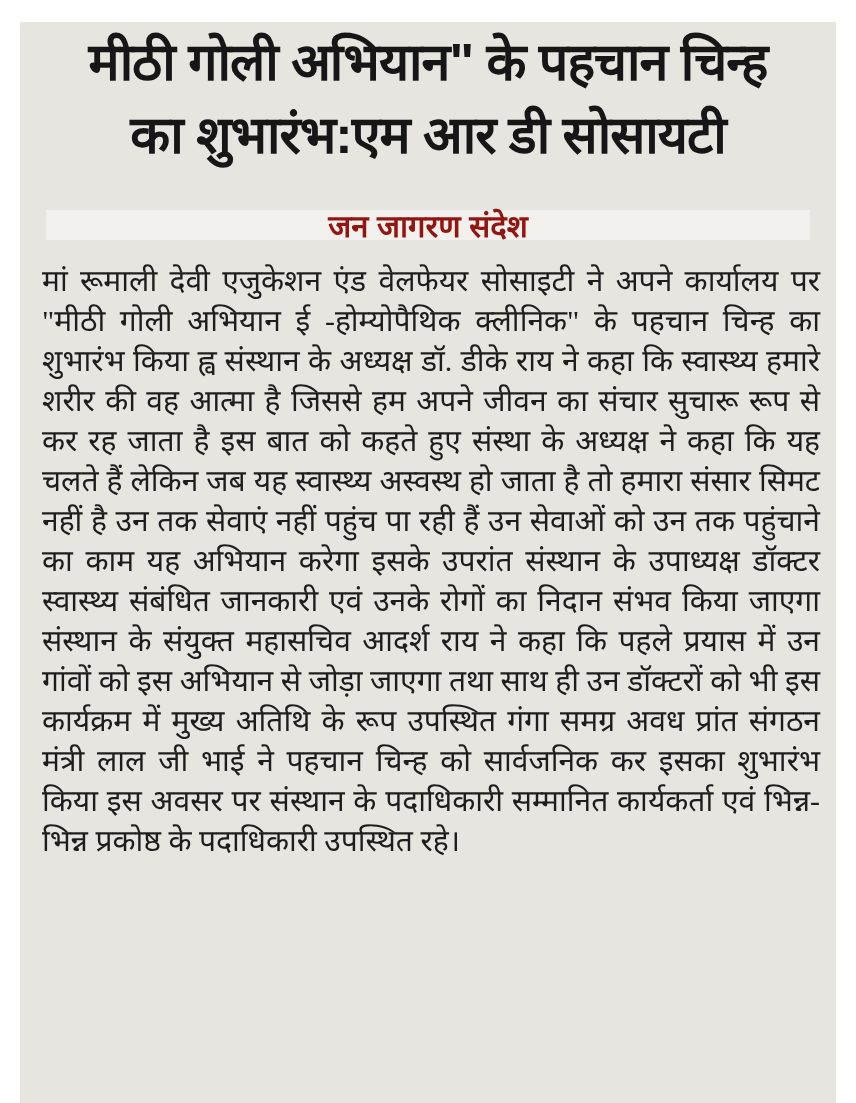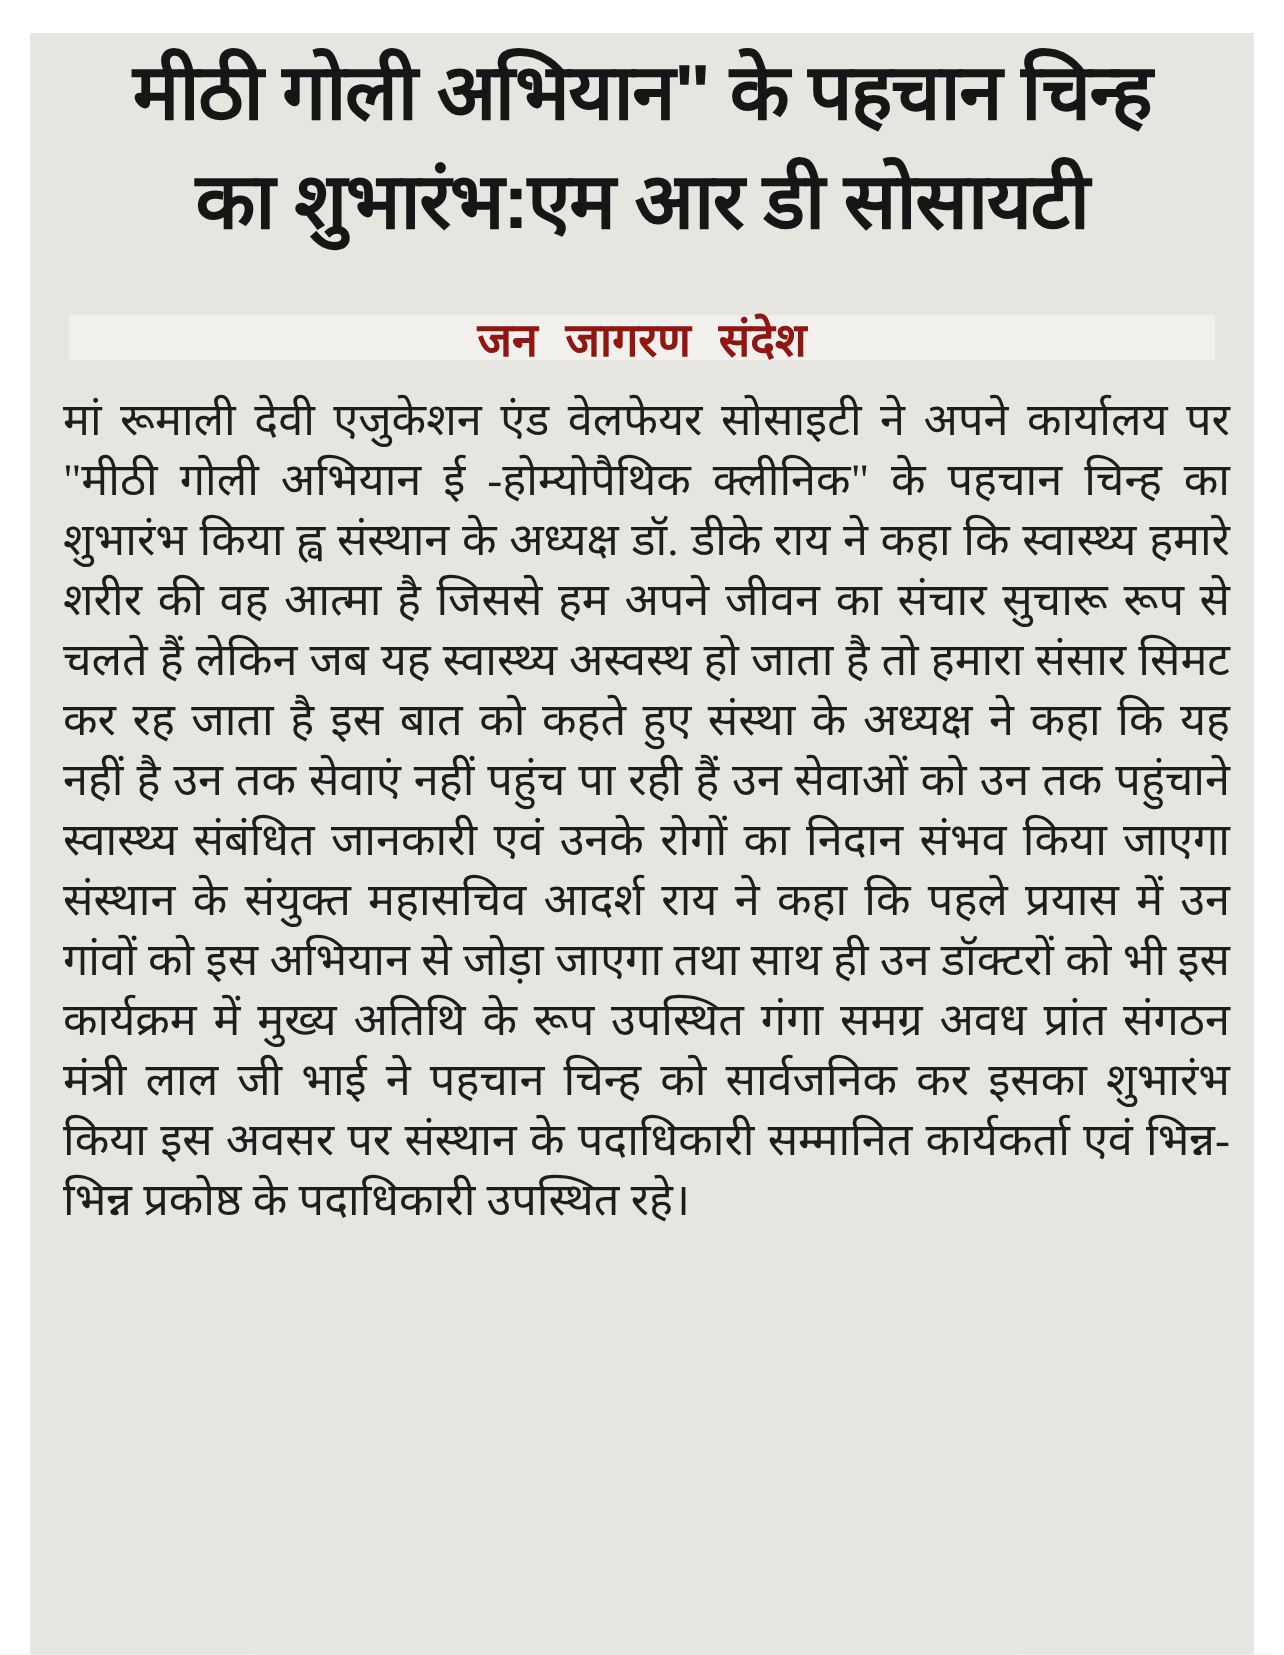--- a/index.html
+++ b/index.html
@@ -30,21 +30,20 @@
     font-weight:700;
     letter-spacing:-1px;
   }
   .headline-line{display:block;white-space:nowrap;}
   .subtitle-strip{
     margin:38px 26px 0 26px;
     height:30px;
     background:var(--subtitle-strip-background);
     display:flex;align-items:center;justify-content:center;
     overflow:visible;
-    font-family:Liberation Mono, monospace;
   }
   .subtitle{
     color:var(--subtitle-text);
     font-size:31px;
     font-weight:700;
     white-space:nowrap;
   }
   .body-text{
     margin:21px 16px 0 22px;
     color:var(--body-text);
@@ -73,23 +72,24 @@
 
   <div class="subtitle-strip">
     <span class="subtitle">जन जागरण संदेश</span>
   </div>
 
   <div class="body-text">
       <div class="body-line">मां रूमाली देवी एजुकेशन एंड वेलफेयर सोसाइटी ने अपने कार्यालय पर</div>
       <div class="body-line">"मीठी गोली अभियान ई -होम्योपैथिक क्लीनिक" के पहचान चिन्ह का</div>
       <div class="body-line">शुभारंभ किया ह्व  संस्थान के अध्यक्ष डॉ. डीके राय ने कहा कि स्वास्थ्य हमारे</div>
       <div class="body-line">शरीर की वह आत्मा है जिससे हम अपने जीवन का संचार सुचारू रूप से</div>
+      <div class="body-line">कर रह जाता है इस बात को कहते हुए संस्था के अध्यक्ष ने कहा कि यह</div>
       <div class="body-line">चलते हैं लेकिन जब यह स्वास्थ्य अस्वस्थ हो जाता है तो हमारा संसार सिमट</div>
-      <div class="body-line">कर रह जाता है इस बात को कहते हुए संस्था के अध्यक्ष ने कहा कि यह</div>
       <div class="body-line">नहीं है उन तक सेवाएं नहीं पहुंच पा रही हैं उन सेवाओं को उन तक पहुंचाने</div>
+      <div class="body-line">का काम यह अभियान करेगा इसके उपरांत संस्थान के उपाध्यक्ष डॉक्टर</div>
       <div class="body-line">स्वास्थ्य संबंधित जानकारी एवं उनके रोगों का निदान संभव किया जाएगा</div>
       <div class="body-line">संस्थान के संयुक्त महासचिव आदर्श राय ने कहा कि पहले प्रयास में उन</div>
       <div class="body-line">गांवों को इस अभियान से जोड़ा जाएगा तथा साथ ही उन डॉक्टरों को भी इस</div>
       <div class="body-line">कार्यक्रम में मुख्य अतिथि के रूप उपस्थित गंगा समग्र अवध प्रांत संगठन</div>
       <div class="body-line">मंत्री लाल जी भाई ने पहचान चिन्ह को सार्वजनिक कर इसका शुभारंभ</div>
       <div class="body-line">किया इस अवसर पर संस्थान के पदाधिकारी सम्मानित कार्यकर्ता एवं भिन्न-</div>
       <div class="body-line">भिन्न प्रकोष्ठ के पदाधिकारी उपस्थित रहे।</div>
     </div>
 
 </div>

